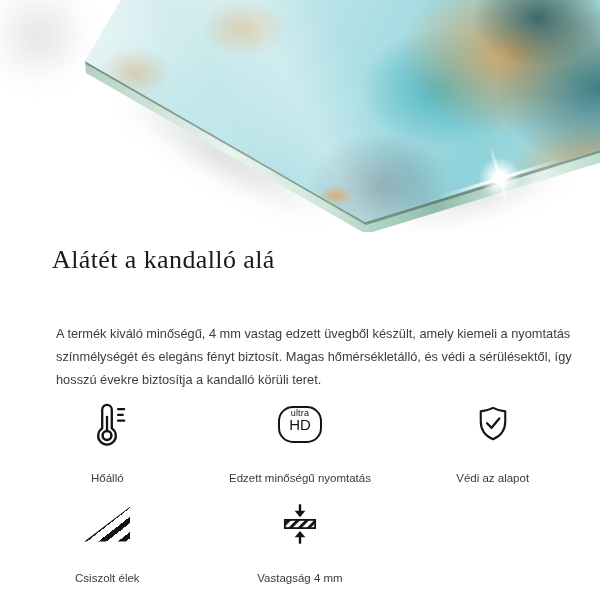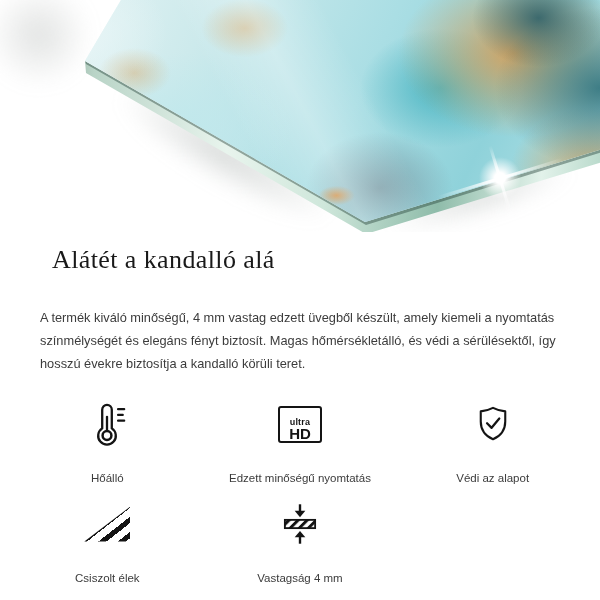--- a/index.html
+++ b/index.html
@@ -73,37 +73,37 @@
 
   
   .title {
     position:absolute; left:40px; top:231px; margin:12px;
     font-family:"Liberation Serif", serif; font-weight:400;
     font-size:26px; line-height:33px; color:#191919; letter-spacing:.4px;
   }
   .title span { display:block; }
 
   .desc {
-    position:absolute; left:40px; top:306px; width:522px; margin:0;
+    position:absolute; left:40px; top:306px; width:522px; margin:16px;
     font-size:12.8px; line-height:23px; color:#3c3c3c;
   }
 
   
   .features {
     position:absolute; left:11px; top:398px; width:578px;
     display:grid; grid-template-columns:repeat(3,1fr); row-gap:14px;
   }
   .feature { display:flex; flex-direction:column; align-items:center; }
   .icon-box { height:52px; display:flex; align-items:center; justify-content:center; }
   .feature-label { margin-top:22px; font-size:11.5px; color:#3b3b3b; }
 
   .hd-badge {
-    width:40px; height:33px; border:2.6px solid #141414; border-radius:3px;
-    display:flex; flex-direction:column; align-items:center; justify-content:flex-end;
-    color:#141414; font-weight:bold;
+    width:40px; height:33px; border:2.6px solid #141414; border-radius:15px;
+    display:flex; flex-direction:column; align-items:center; justify-content:flex-start;
+    color:#141414; font-weight:normal;
   }
   .hd-top { font-size:9px; line-height:10px; letter-spacing:.2px; }
   .hd-bottom { font-size:15px; line-height:14px; }
 
   .stripes-triangle {
     width:46px; height:35px;
     clip-path:polygon(0 100%, 100% 0, 100% 100%);
     background:repeating-linear-gradient(142deg, #141414 0 5px, rgba(0,0,0,0) 5px 12px);
   }
   svg .stroke { fill:none; stroke:#141414; }

